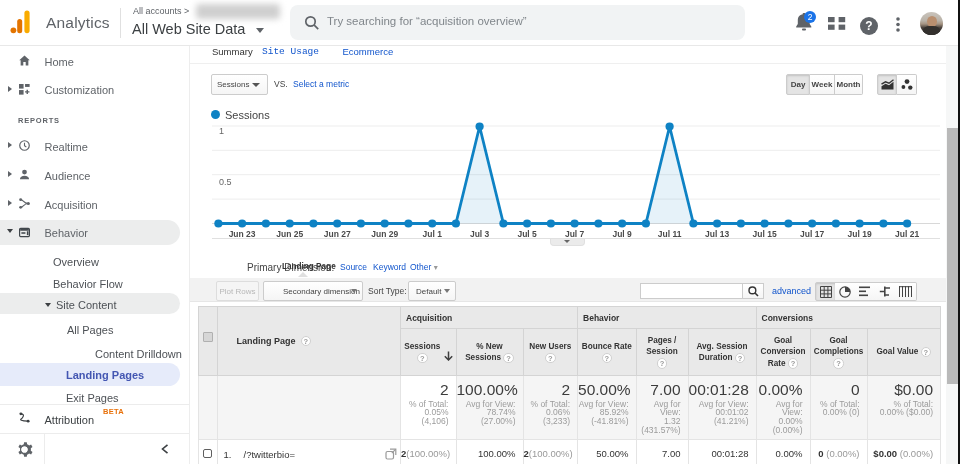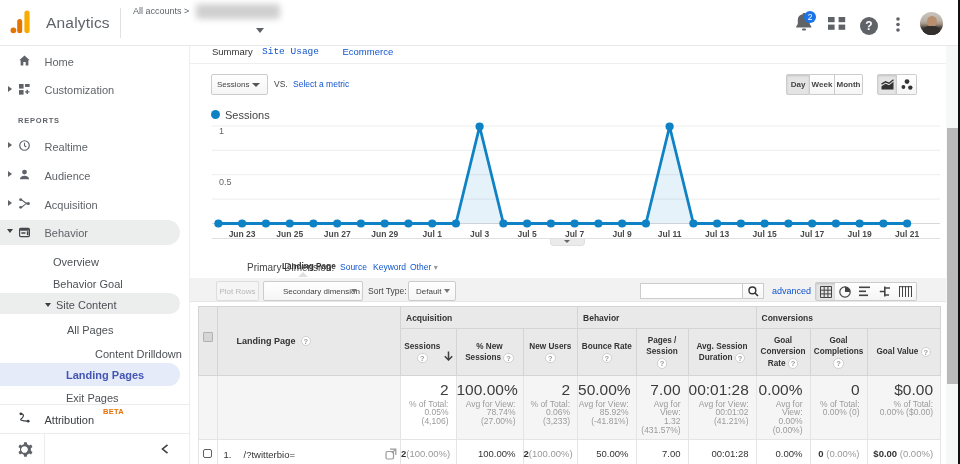--- a/index.html
+++ b/index.html
@@ -69,21 +69,29 @@
 <div id="topbar">
   <svg id="ga-logo" viewBox="0 0 22 24">
     <circle cx="3.4" cy="20.3" r="2.9" fill="#e37400"></circle>
     <rect x="7.2" y="9" width="5" height="14.2" rx="2.5" fill="#e37400"></rect>
     <rect x="14.4" y="0.4" width="5.2" height="22.8" rx="2.6" fill="#f9ab00"></rect>
   </svg>
   <div id="brand">Analytics</div>
   <div id="tb-div"></div>
   <div id="acct-line">All accounts &gt;</div>
   <div id="acct-blur"></div>
+  <div id="prop">All Web Site Data</div>
   <div id="prop-caret"></div>
+  <div id="searchbox">
+    <svg style="position:absolute;left:14px;top:10px" width="16" height="16" viewBox="0 0 16 16">
+        <circle cx="6.5" cy="6.5" r="4.7" fill="none" stroke="#5f6368" stroke-width="1.7"></circle>
+        <line x1="10.2" y1="10.2" x2="14.2" y2="14.2" stroke="#5f6368" stroke-width="1.7"></line>
+      </svg>
+    <div class="q">Try searching for “acquisition overview”</div>
+  </div>
   <svg style="position:absolute;left:795px;top:13px" width="18" height="19" viewBox="0 0 18 19">
     <path d="M7.5 1.5 a1.6 1.6 0 0 1 3.2 0 c2.6 .7 4 2.8 4 5.3 v4.2 l1.6 2.4 v1 H1.2 v-1 l1.6 -2.4 V6.8 c0-2.5 1.4-4.6 4-5.3 z" fill="#5f6368"></path>
     <rect x="7" y="15.6" width="4" height="1.9" rx="0.9" fill="#5f6368"></rect>
   </svg>
   <div id="badge2">2</div>
 
   <svg style="position:absolute;left:828px;top:17px" width="18" height="13" viewBox="0 0 18 13">
     <rect x="0" y="0" width="6.6" height="5.2" fill="#5f6368"></rect>
       <rect x="10.6" y="0" width="6.6" height="5.2" fill="#5f6368"></rect>
     <rect x="0" y="7.6" width="6.6" height="5.2" fill="#5f6368"></rect>
@@ -148,21 +156,21 @@
   <div class="tri-d" style="top:183px;left:7px;"></div>
   <svg class="nav-icon" style="top:181px;left:19px" width="13" height="11" viewBox="0 0 13 11">
     <rect x="0.7" y="0.7" width="11.6" height="9.6" rx="1.2" fill="none" stroke="#40464b" stroke-width="1.4"></rect>
     <rect x="1.4" y="1.4" width="10.2" height="2" fill="#40464b"></rect>
     <rect x="2.8" y="5.2" width="4.8" height="1.8" fill="#40464b"></rect>
       <rect x="9.3" y="4" width="1.9" height="4.6" fill="#40464b"></rect>
   </svg>
   <div class="nav-item" style="top:181px;color:#5f6368;">Behavior</div>
 
   <div class="nav-sub" style="left:53px;top:209.5px;">Overview</div>
-  <div class="nav-sub" style="left:53px;top:232px;">Behavior Goal</div>
+  <div class="nav-sub" style="left:53px;top:232px;">Behavior Flow</div>
   <div class="tri-d" style="top:256.5px;left:45px;"></div>
   <div class="nav-sub" style="left:56px;top:252.5px;color:#4d5156;font-weight:500;">Site Content</div>
   <div class="nav-sub" style="left:67px;top:278px;">All Pages</div>
   <div class="nav-sub" style="left:67px;top:301.5px;margin-left:28px;">Content Drilldown</div>
   <div class="nav-sub" style="left:66px;top:323px;color:#4356b2;font-weight:bold;">Landing Pages</div>
   <div class="nav-sub" style="left:66px;top:346px;text-align:center;">Exit Pages</div>
 
   <div style="position:absolute;left:0;top:357.5px;width:189px;height:1px;background:#ececec;"></div>
 
   <svg class="nav-icon" style="top:366px;left:19px" width="13" height="13" viewBox="0 0 13 13">

